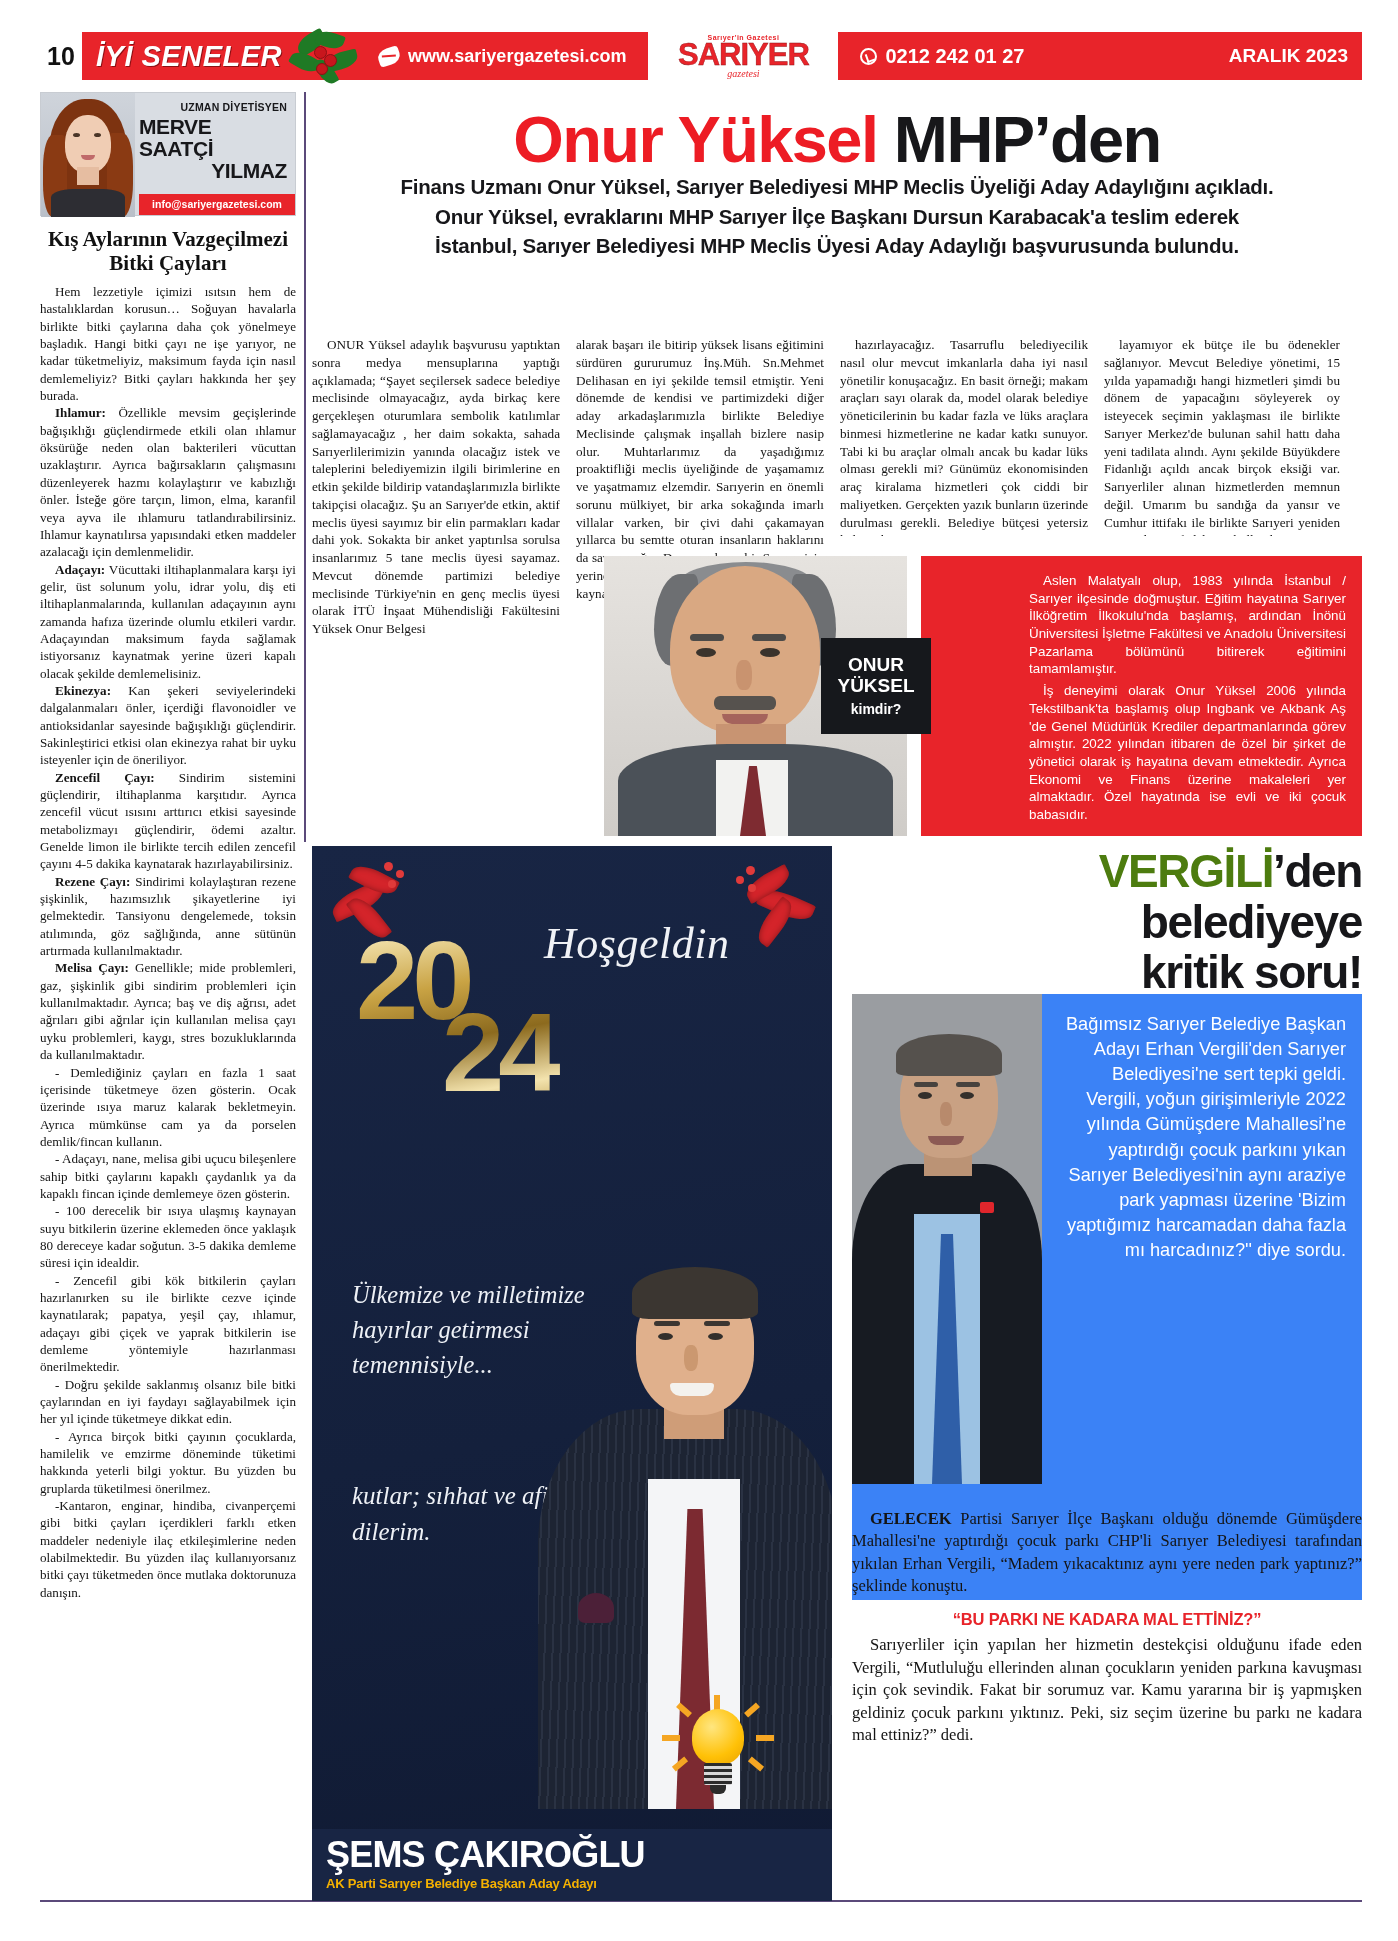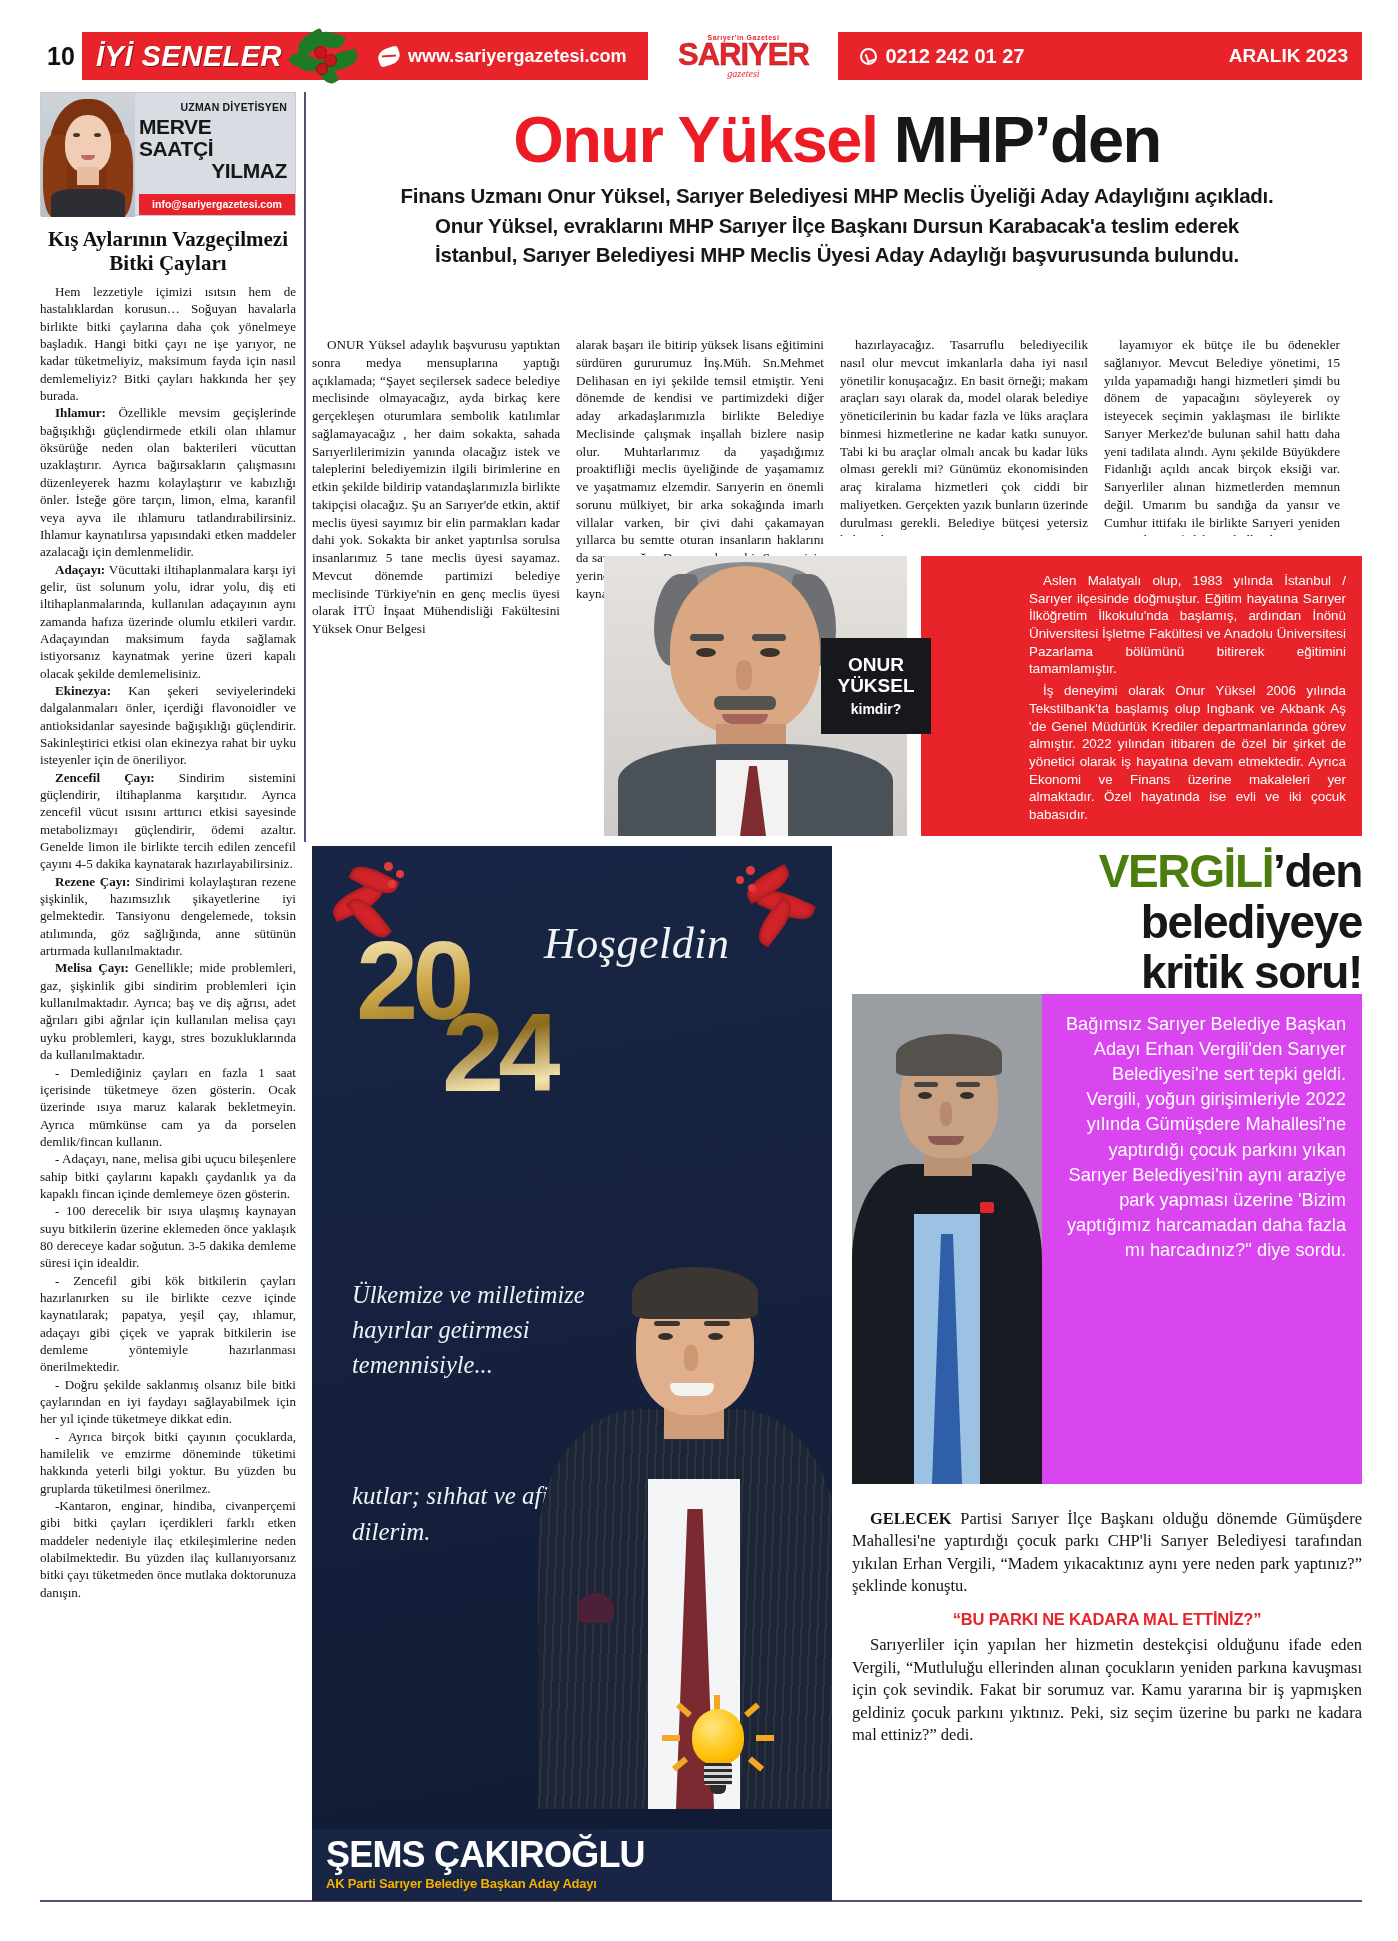--- a/index.html
+++ b/index.html
@@ -149,21 +149,21 @@
   
   .main { position:absolute; left: 312px; top: 109px; width: 1050px; }
   .headline {
     font-family:"Liberation Sans", sans-serif; font-weight:bold;
     font-size: 65px; line-height:.96; letter-spacing:-1.6px;
     text-align:center; color:#17171a;
   }
   .headline .hl-red { color:#ed1c24; }
   .headline .l2 { display:block; font-size:72px; letter-spacing:-2px; }
   .deck {
-    margin-top: 10px; font-family:"Liberation Sans", sans-serif;
+    margin-top: 1px; font-family:"Liberation Sans", sans-serif;
     font-weight:bold; font-size:20.5px; line-height:1.42; text-align:center;
     color:#17171a; letter-spacing:-.25px;
   }
 
   .article-cols {
     position:absolute; left:312px; top:336px; width:1050px; height:500px;
     display:flex; gap:16px;
   }
   .acol { width: 248px; font-family:"Liberation Serif", serif;
           font-size:13.2px; line-height:1.345; text-align:justify; color:#141414; }
@@ -303,22 +303,22 @@
 
   
   .vergili { position:absolute; left:852px; top:846px; width:510px; }
   .v-head {
     font-family:"Liberation Sans", sans-serif; font-weight:bold;
     font-size:46px; line-height:1.1; letter-spacing:-1.4px; text-align:right;
     color:#17171a;
   }
   .v-head .blue { color:#4d7c0f; }
   .v-card {
-    position:absolute; left:0; top:148px; width:510px; height:490px;
-    background:#d946ef; display:flex;
+    position:absolute; left:0; top:148px; width:510px; height:606px;
+    background:#3b82f6; display:flex;
   }
   .v-card .vphoto { width:190px; height:490px; position:relative; overflow:hidden; background:#9a9da1; }
   .vp-head { position:absolute; left:48px; top:46px; width:98px; height:118px; background:#c9a183; border-radius:48% 48% 42% 42%;}
   .vp-hair { position:absolute; left:44px; top:40px; width:106px; height:42px; background:#55514d; border-radius:52% 52% 12% 12%;}
   .vp-brow { position:absolute; width:24px; height:5px; background:#46423e; border-radius:3px; top:88px;}
   .vp-brow.l{left:62px;} .vp-brow.r{left:104px;}
   .vp-eye { position:absolute; width:14px; height:7px; background:#332f2b; border-radius:50%; top:98px;}
   .vp-eye.l{left:66px;} .vp-eye.r{left:108px;}
   .vp-nose { position:absolute; left:88px; top:108px; width:12px; height:24px; background:#b88a6c; border-radius:40%;}
   .vp-mouth { position:absolute; left:76px; top:142px; width:36px; height:9px; background:#8c5a54; border-radius:0 0 12px 12px;}

